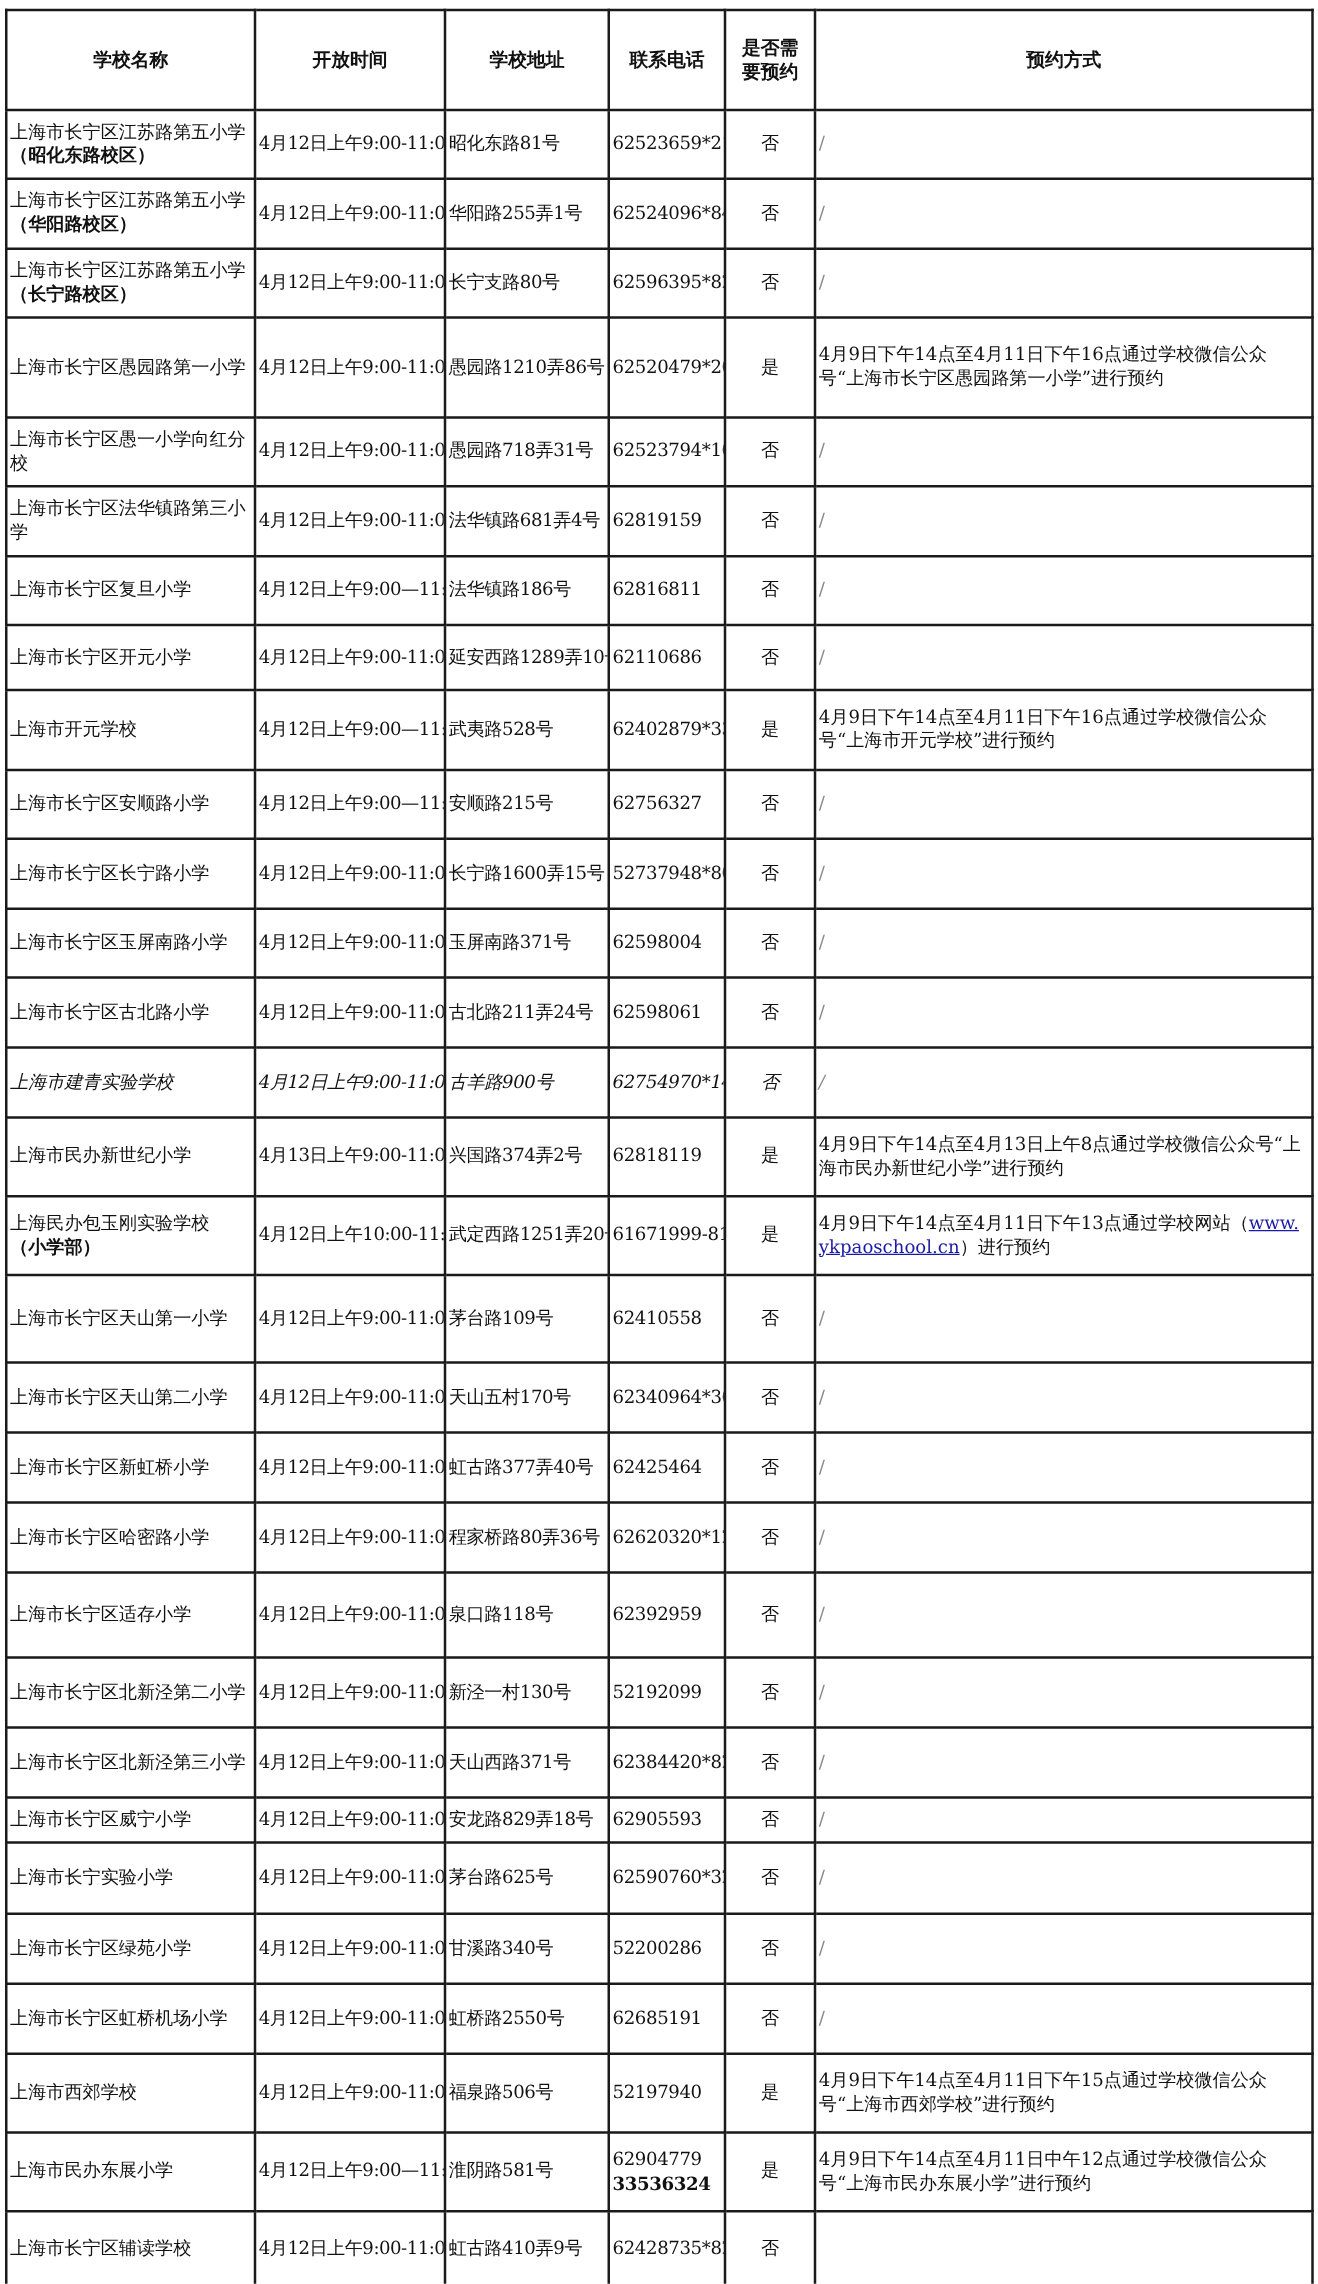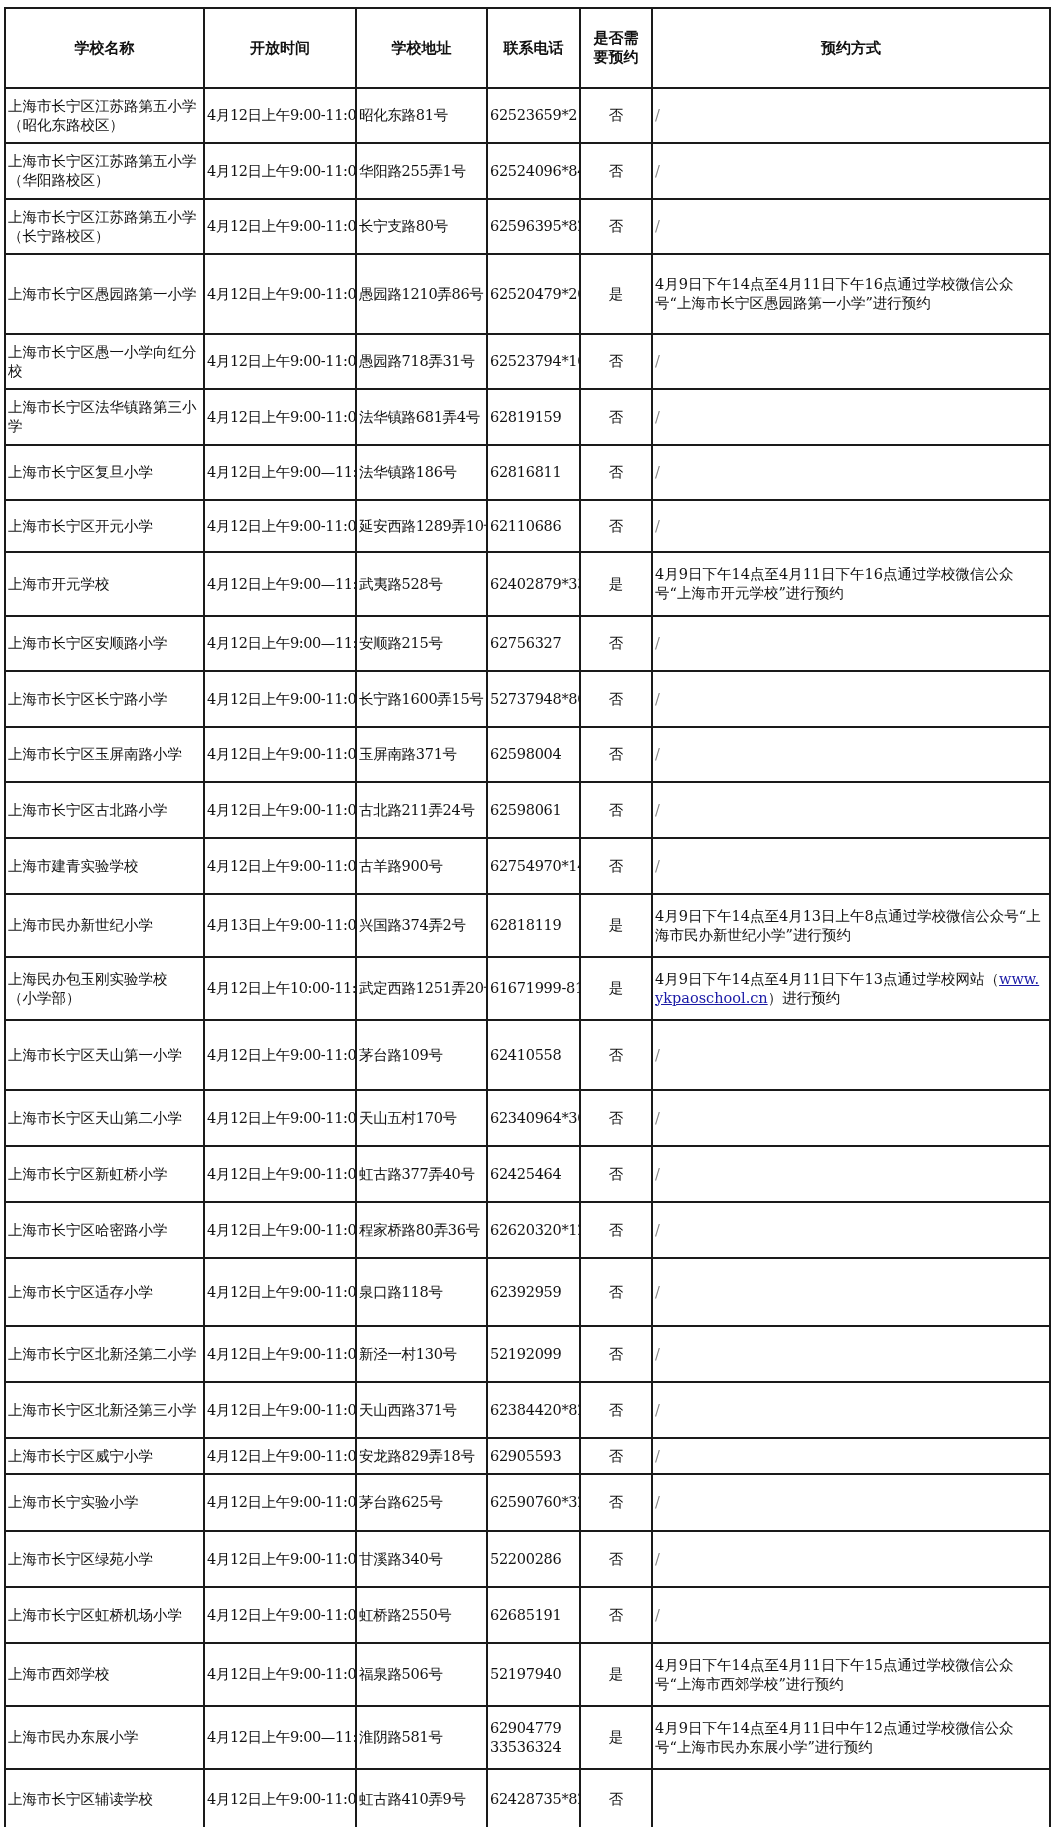--- a/index.html
+++ b/index.html
@@ -29,21 +29,21 @@
     line-height: 19px;
   }
   .c-name { text-align: left; font-family: "DejaVu Sans", "Liberation Sans", sans-serif; font-size: 14px; }
   .c-time { text-align: left; white-space: nowrap; letter-spacing: -0.4px; font-size: 14px; }
   .c-addr { text-align: left; white-space: nowrap; letter-spacing: -0.3px; font-size: 14px; }
   .c-phone { text-align: left; white-space: nowrap; letter-spacing: -0.3px; font-size: 14.5px; }
   .c-need { text-align: center; font-family: "DejaVu Sans", "Liberation Sans", sans-serif; font-size: 14px; }
   .c-method { text-align: left; font-size: 14px; line-height: 19px; color: #111; padding-left: 3px; }
   .c-method.slash { color: #888; }
   .link { color: #1a1aa6; text-decoration: underline; }
-  .line2 { display: block; }
+  .line2 { display: block; font-weight: bold; }
 </style>
 </head>
 <body>
 
 <table id="tbl">
   <colgroup>
     <col style="width:199px">
     <col style="width:152px">
     <col style="width:131px">
     <col style="width:93px">
@@ -249,21 +249,21 @@
     <td class="c-addr">古北路211弄24号</td>
     <td class="c-phone">
       <span>62598061</span>
     </td>
     <td class="c-need">否</td>
     <td class="c-method slash">
       <span>/</span>
     </td>
   </tr>
 
-  <tr style="height: 56px;">
+  <tr style="height: 56px; font-style: italic;">
     <td class="c-name">
       <span class="line">上海市建青实验学校</span>
     </td>
     <td class="c-time">4月12日上午9:00-11:00</td>
     <td class="c-addr">古羊路900号</td>
     <td class="c-phone">
       <span>62754970*149</span>
     </td>
     <td class="c-need">否</td>
     <td class="c-method slash">

